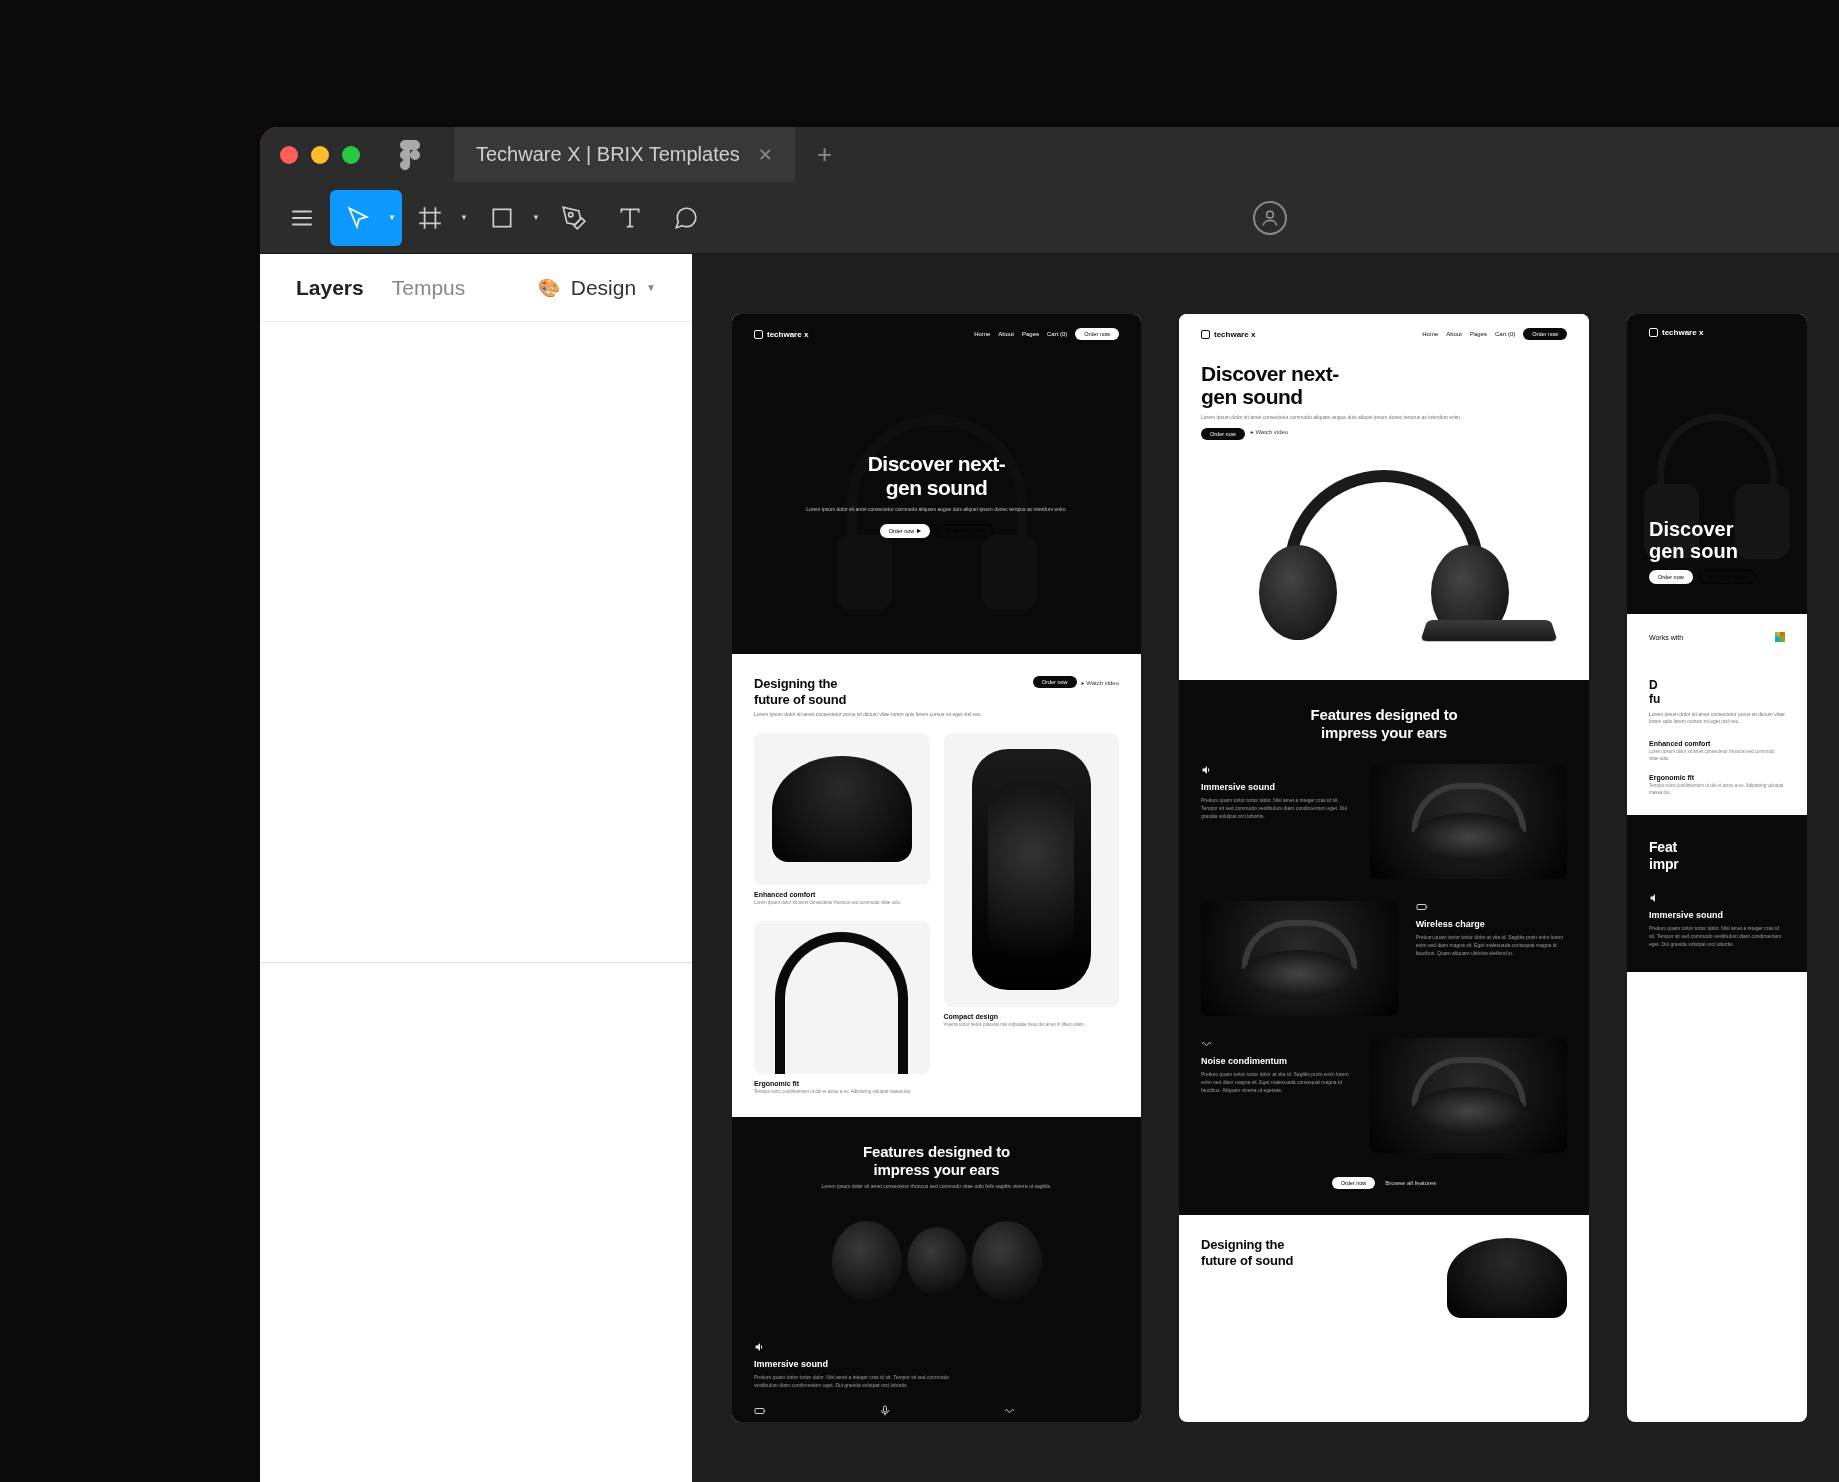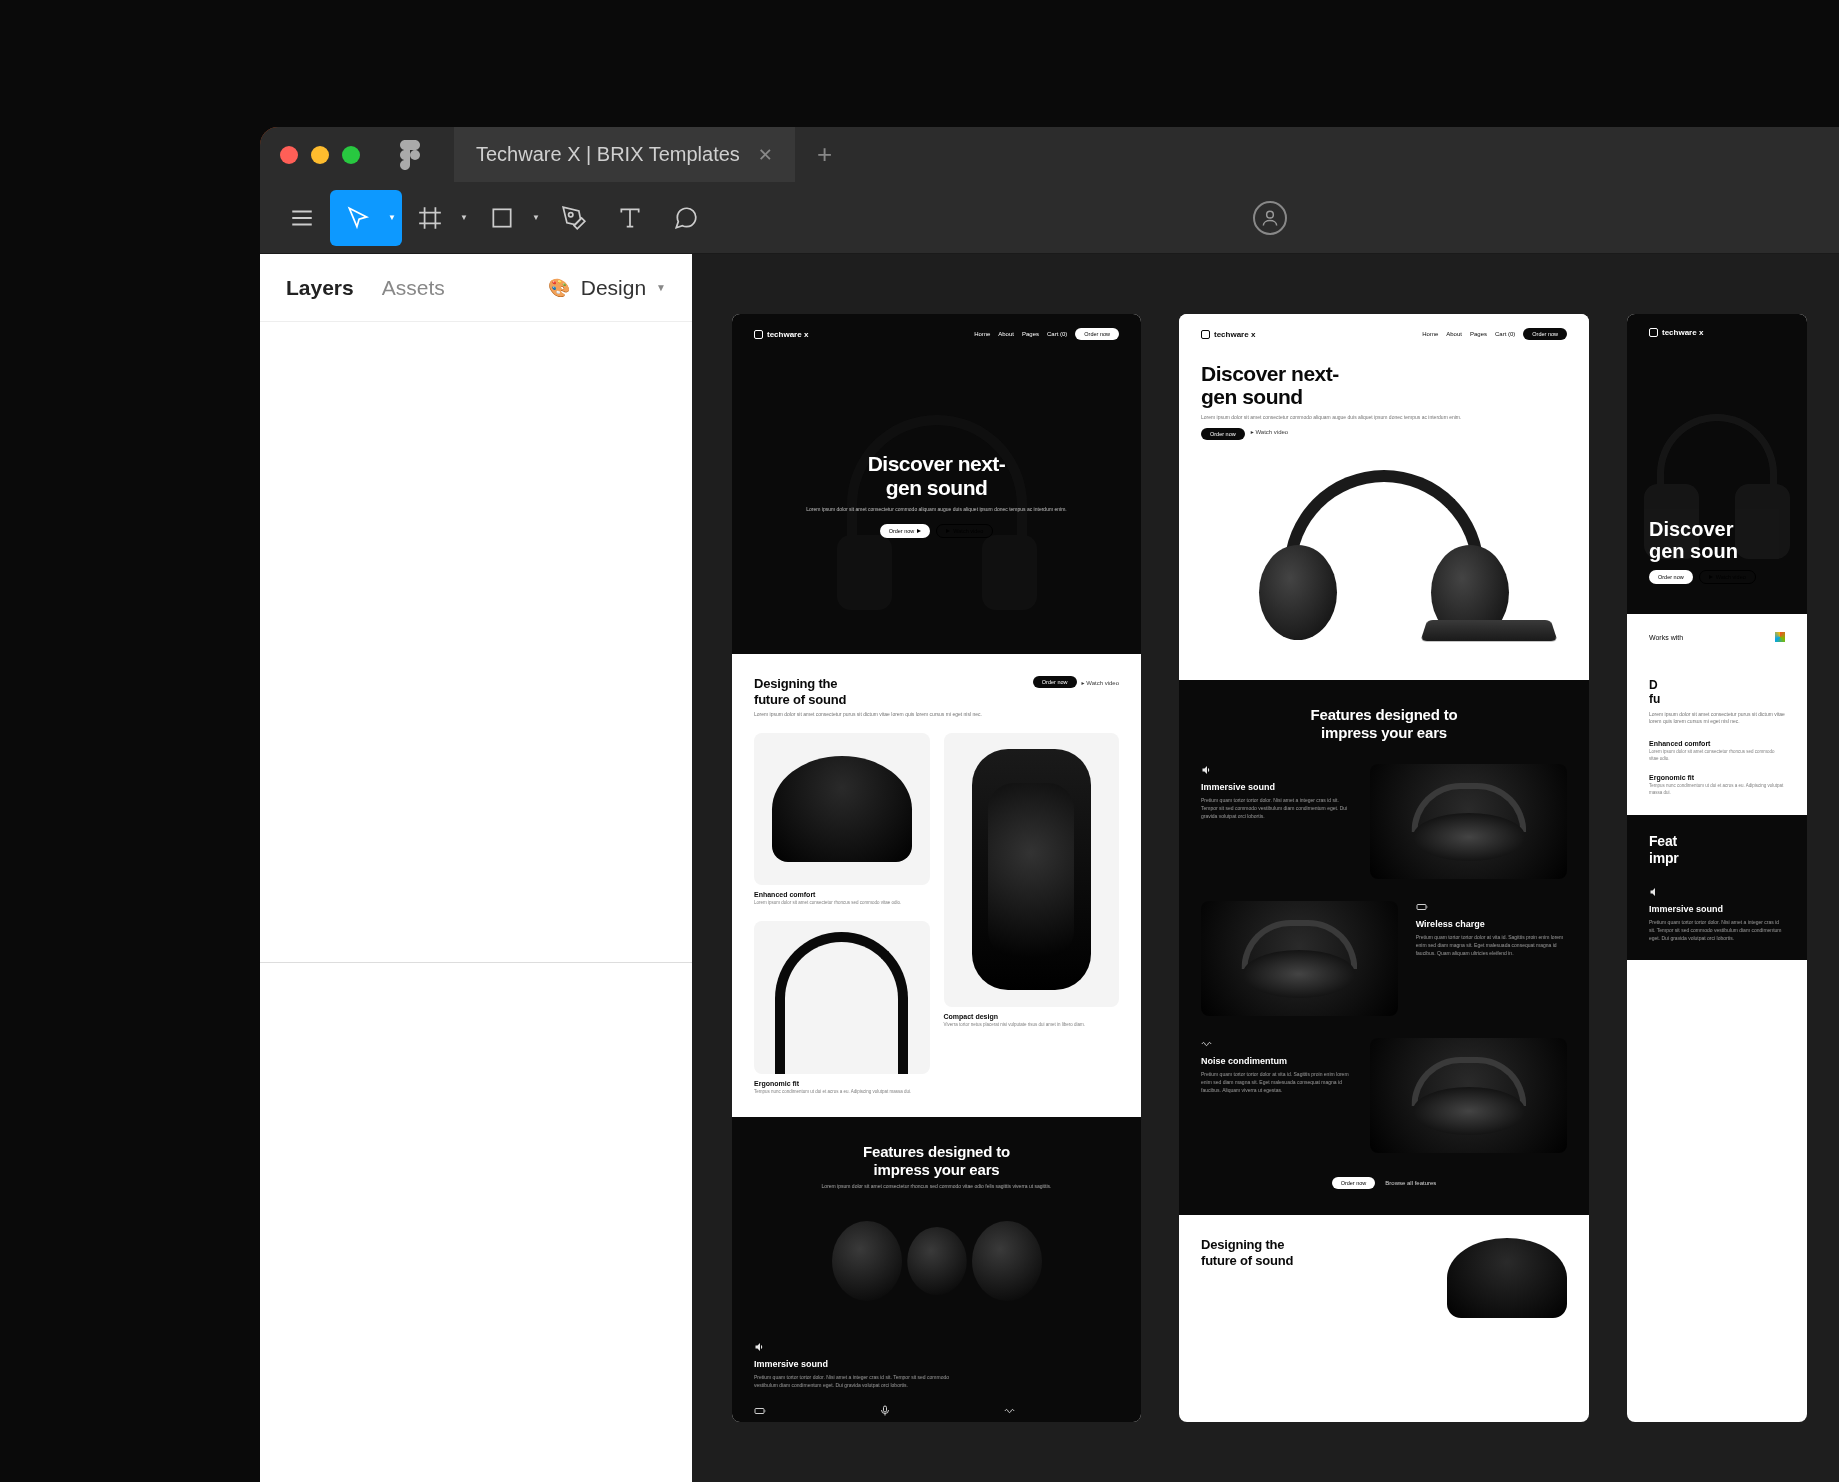--- a/index.html
+++ b/index.html
@@ -31,21 +31,21 @@
 .toolbar-center .user-icon { width: 34px; height: 34px; border: 2px solid #888; border-radius: 50%; display: flex; align-items: center; justify-content: center; }
 .breadcrumb { font-size: 22px; }
 .breadcrumb .team { color: #999; }
 .breadcrumb .file { color: #fff; }
 
 
 .app-body { flex: 1; display: flex; overflow: hidden; }
 
 
 .left-panel { width: 432px; background: #fff; display: flex; flex-direction: column; }
-.panel-tabs { height: 68px; display: flex; align-items: center; padding: 0 26px; border-bottom: 1px solid #eee; gap: 28px; }
+.panel-tabs { height: 68px; display: flex; align-items: center; padding: 0 36px; border-bottom: 1px solid #eee; gap: 28px; }
 .panel-tab { font-size: 21px; color: #888; cursor: pointer; }
 .panel-tab.active { color: #222; font-weight: 600; }
 .pages-selector { margin-left: auto; display: flex; align-items: center; gap: 10px; font-size: 21px; color: #333; cursor: pointer; }
 .pages-selector .palette { font-size: 18px; }
 .pages-selector .chev { font-size: 10px; color: #888; }
 .panel-content { flex: 1; background: #fff; }
 .panel-divider { height: 1px; background: #ddd; margin-top: 640px; }
 
 
 .canvas { flex: 1; background: #1e1e1e; position: relative; overflow: hidden; padding: 60px 40px; display: flex; gap: 38px; }
@@ -232,21 +232,21 @@
           </svg>
       </div>
     </div>
   </div>
 
   <div class="app-body">
 
     <div class="left-panel">
       <div class="panel-tabs">
         <div class="panel-tab active">Layers</div>
-        <div class="panel-tab">Assets</div>
+        <div class="panel-tab">Tempus</div>
         <div class="pages-selector">
           <span class="palette">🎨</span>
           <span>Design</span>
           <span class="chev">▼</span>
         </div>
       </div>
       <div class="panel-content">
         <div class="panel-divider"></div>
       </div>
     </div>
@@ -501,21 +501,21 @@
           <div style="margin-top:14px">
             <div class="feature-title">Enhanced comfort</div>
             <div class="feature-desc">Lorem ipsum dolor sit amet consectetur rhoncus sed commodo vitae odio.</div>
           </div>
           <div style="margin-top:12px">
             <div class="feature-title">Ergonomic fit</div>
             <div class="feature-desc">Tempus nunc condimentum ut dui et acros a eu. Adipiscing volutpat massa dui.</div>
           </div>
         </div>
 
-        <div class="sec dark features-dark" style="padding:18px 22px">
+        <div class="sec dark features-dark" style="padding:24px 22px">
           <div class="sec-heading" style="font-size:14px">Feat<br>impr</div>
           <div style="margin-top:20px">
             <svg class="feat-icon" viewBox="0 0 24 24" fill="currentColor">
                 <path d="M3 9v6h4l5 5V4L7 9H3z"></path>
               </svg>
             <div class="feat-title">Immersive sound</div>
             <div class="feat-desc">Pretium quam tortor tortor dolor. Nisi amet a integer cras id sit. Tempor sit sed commodo vestibulum diam condimentum eget. Dui gravida volutpat orci lobortis.</div>
           </div>
         </div>
       </div>

